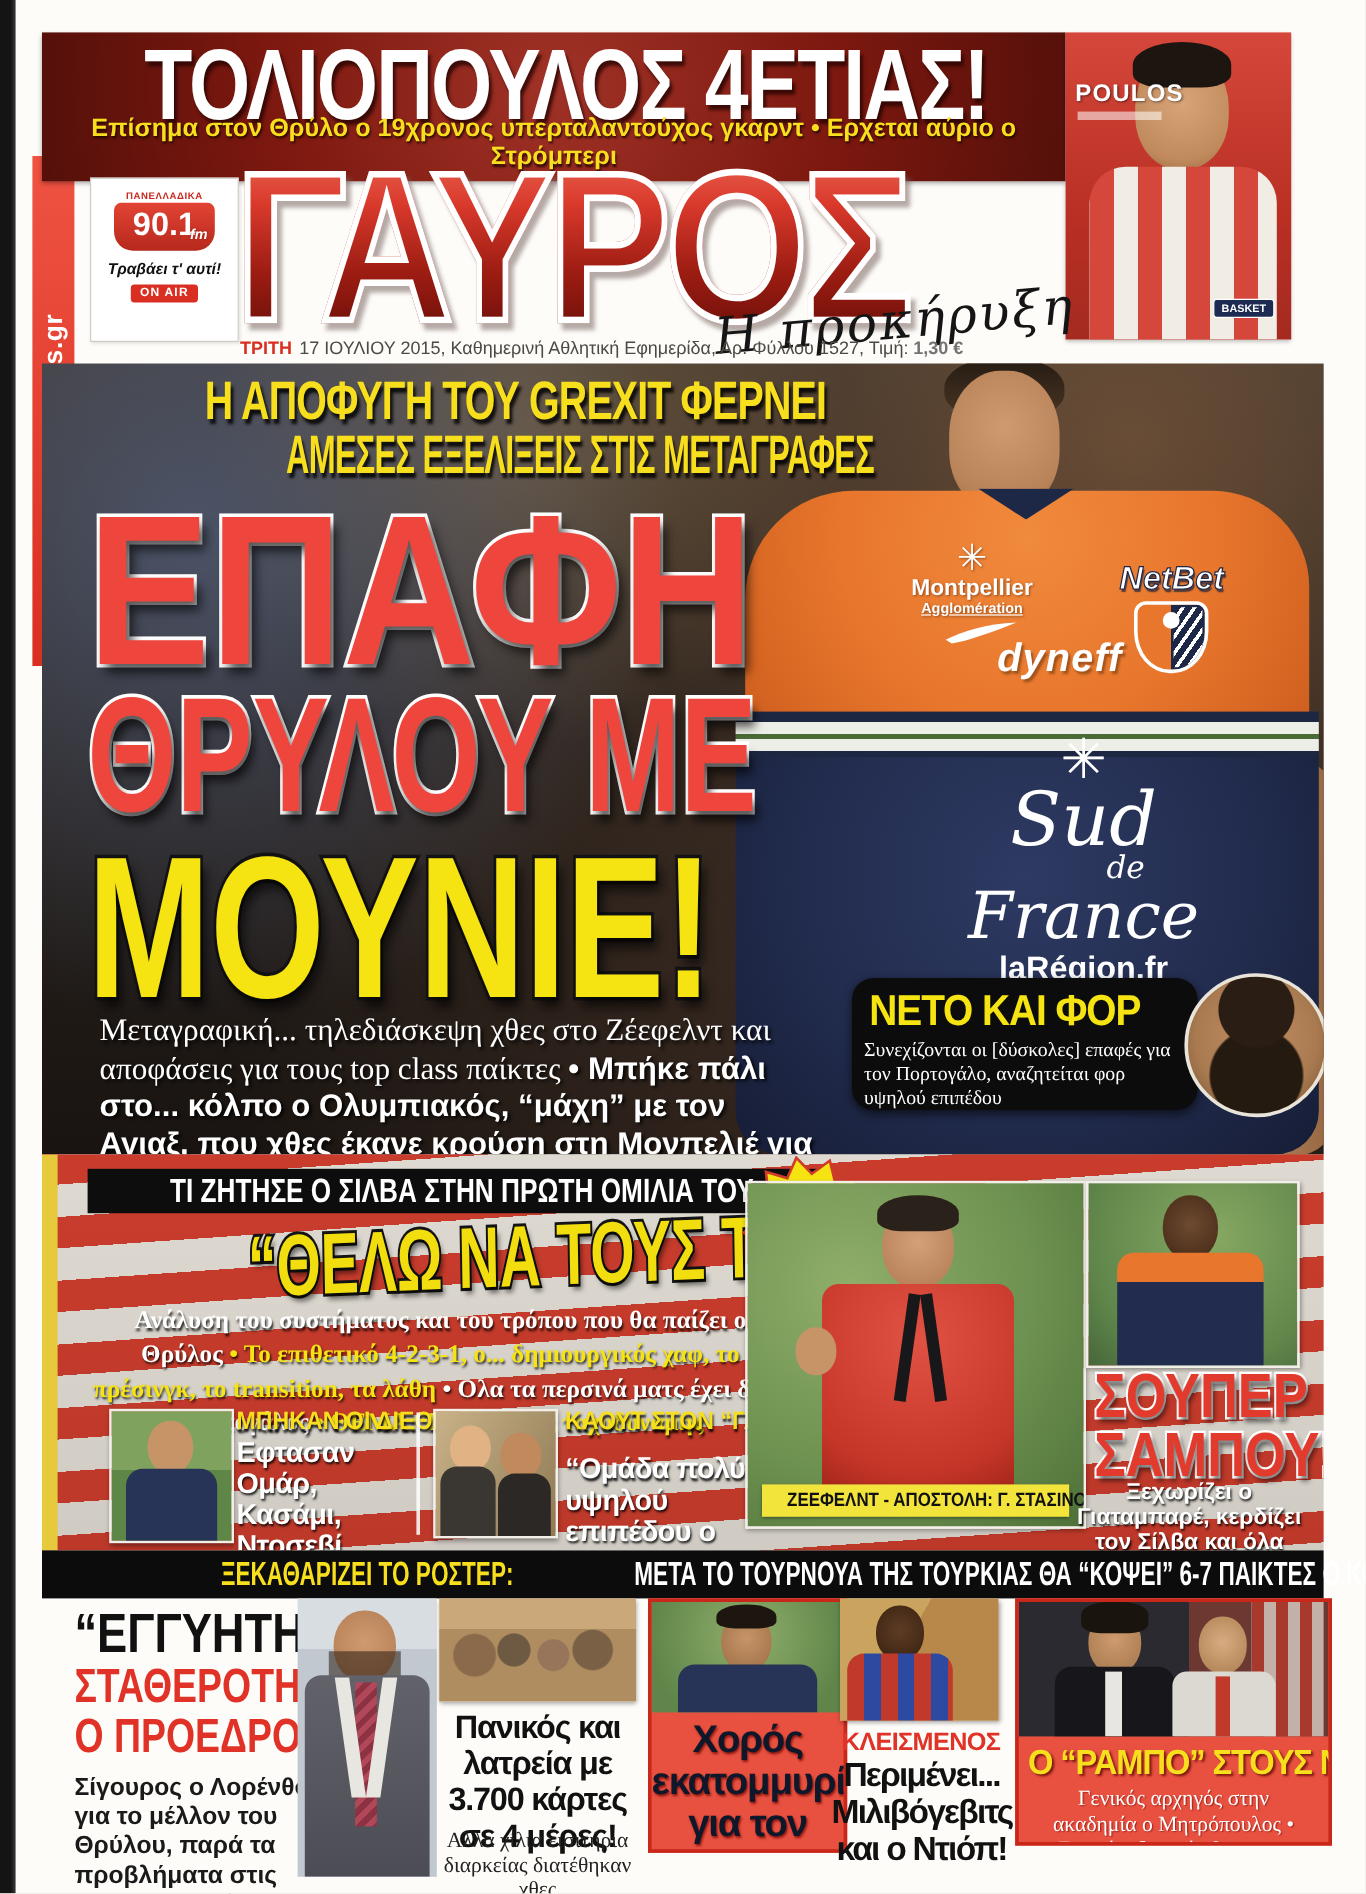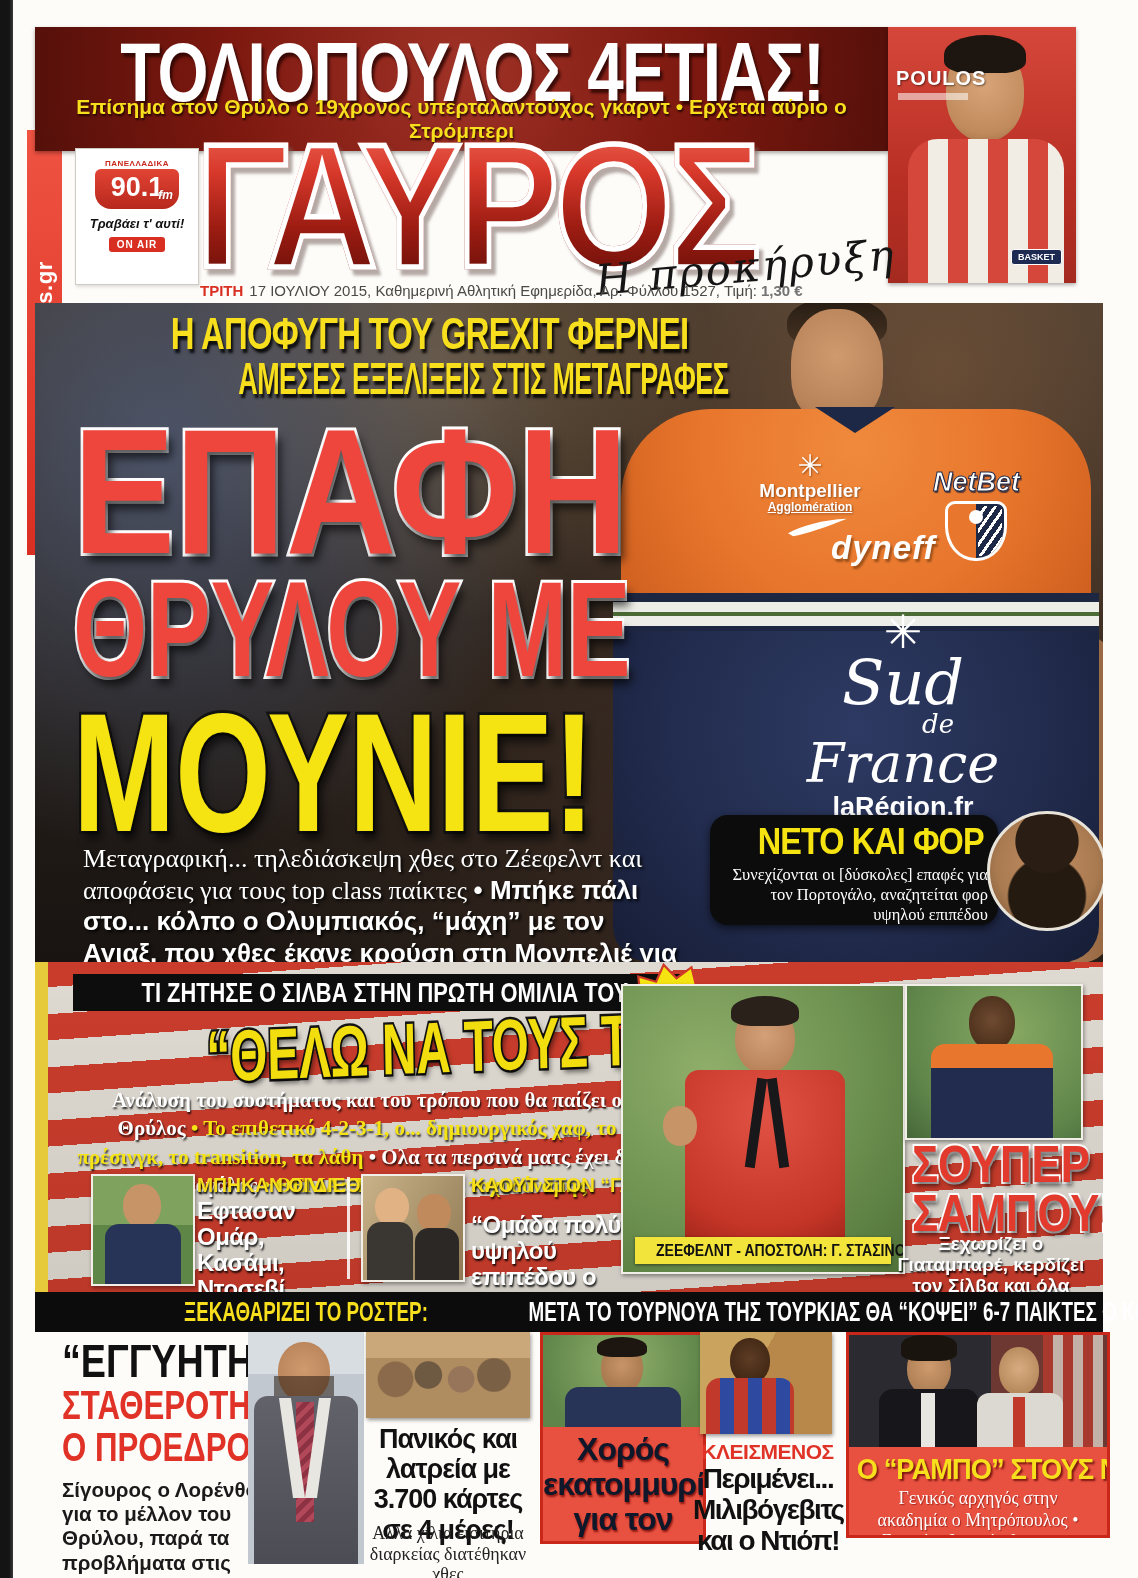--- a/index.html
+++ b/index.html
@@ -112,21 +112,21 @@
       text-shadow:6px 8px 10px rgba(0,0,0,.65);line-height:1;}
   .hl1{top:100px;font-size:178px;transform:scale(.86,1);}
   .hl2{top:258px;font-size:136px;transform:scale(.70,1);}
   .hl3{top:386px;font-size:168px;color:#f6e412;-webkit-text-stroke:6px #131313;transform:scale(.73,1);}
   .main-body{left:48px;top:540px;width:600px;color:#fff;font-size:26px;line-height:1.22;
       text-shadow:2px 2px 3px rgba(0,0,0,.9);}
   .main-body .r{font-family:Liberation Serif, serif;}
   .main-body .bb{font-weight:bold;}
 
   .neto-box{left:675px;top:512px;width:288px;height:110px;background:#0c0c0c;border-radius:18px;
-      box-shadow:0 3px 8px rgba(0,0,0,.6);text-align:right;}
+      box-shadow:0 3px 8px rgba(0,0,0,.6);text-align:left;}
   .nb-title{margin-top:6px;color:#f6e412;font-size:36px;font-weight:bold;letter-spacing:-1px;
       transform:scale(.9,1);}
   .nb-text{margin:2px 10px 0;color:#fff;font-size:16.5px;line-height:1.2;font-family:"Liberation Serif",serif;}
   .nb-photo{left:952px;top:508px;width:114px;height:114px;border-radius:50%;border:3px solid #e8e4da;
       background:radial-gradient(circle at 50% 24%,#2a1e14 0%,#2a1e14 30%,transparent 31%),
       radial-gradient(circle at 50% 72%,#241a10 0%,#241a10 38%,transparent 40%),
       radial-gradient(circle at 50% 45%,#c28d62 0%,#a97a50 60%,#6e4b2e 100%);}
 
   
   .silva{left:35px;top:962px;width:1068px;height:330px;overflow:hidden;background:

